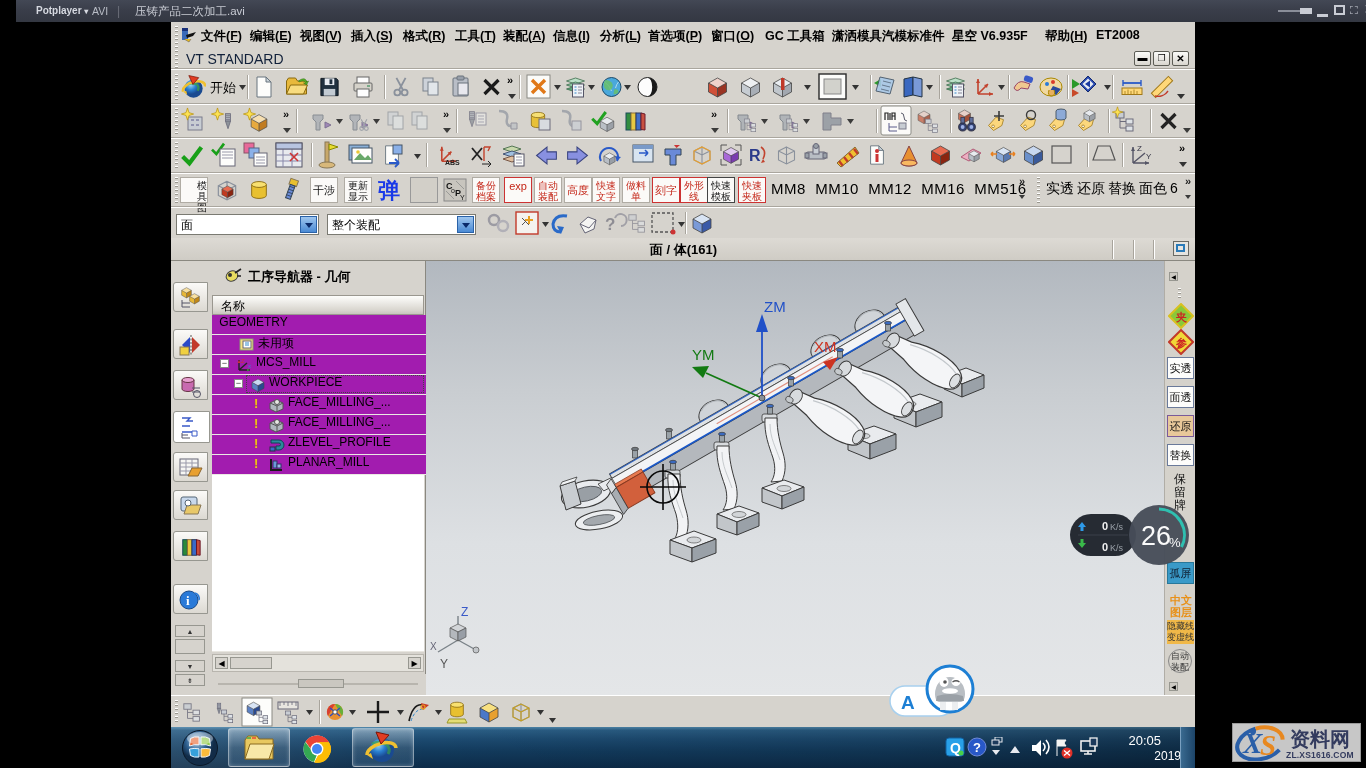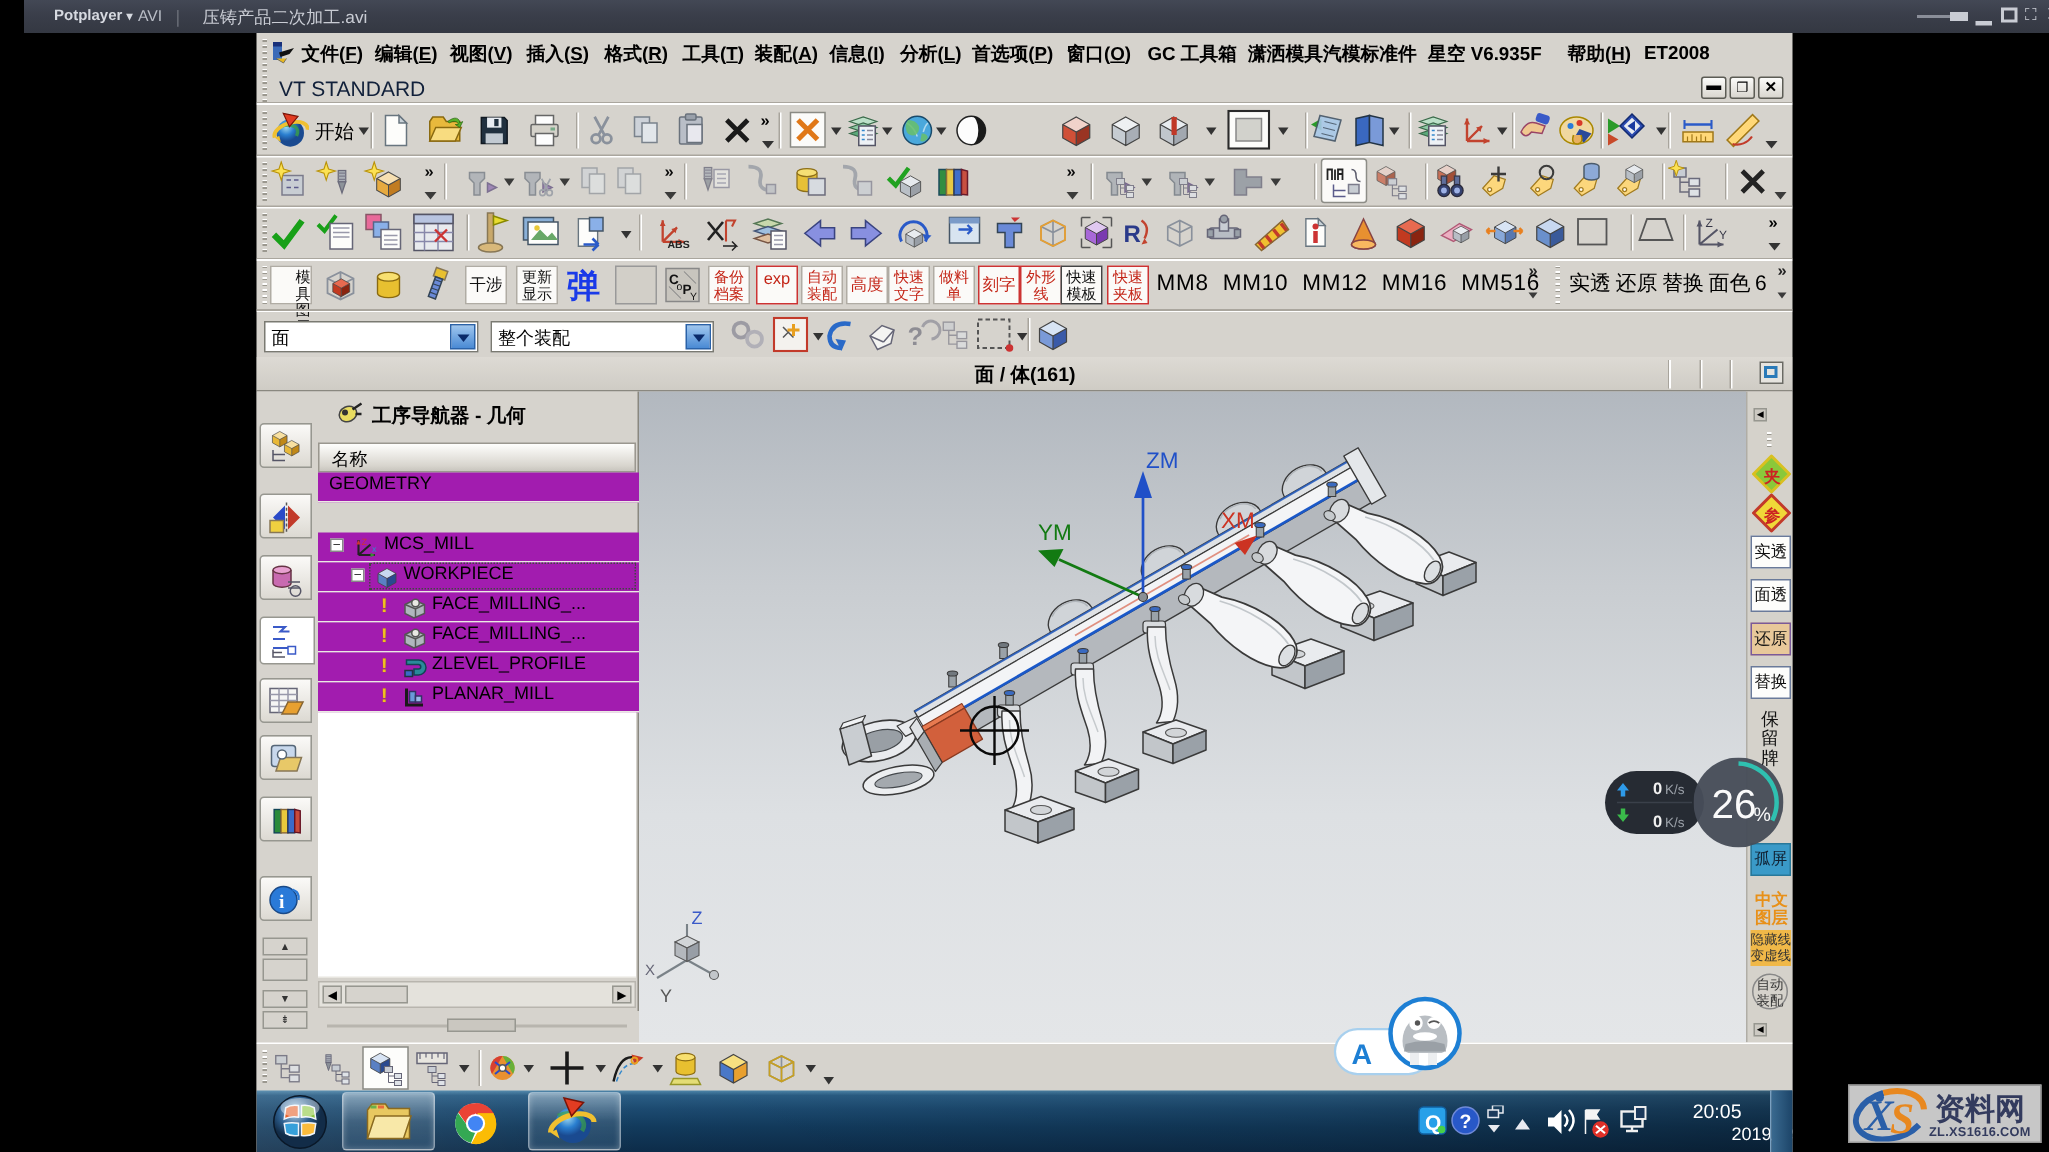--- a/index.html
+++ b/index.html
@@ -774,20 +774,25 @@
 
       <div id="treepanel" class="abs">
         <svg class="abs" style="left:14px;top:6px;" width="18" height="17" viewBox="0 0 18 17">
             <ellipse cx="8" cy="9" rx="6" ry="5" fill="#e8dc60" stroke="#444" transform="rotate(-25 8 9)"></ellipse>
             <path d="M11 6 L17 2 M13 9 L17 9" stroke="#222" stroke-width="1.6"></path>
             <circle cx="6" cy="8" r="2" fill="#333"></circle>
           </svg>
         <span class="abs" style="left:38px;top:7px;font-size:13px;font-weight:bold;color:#000;">工序导航器 - 几何</span>
         <div class="abs" style="left:2px;top:34px;width:212px;height:20px;background:linear-gradient(180deg,#fefefc,#d8d5ce 80%,#c8c5be);border:1px solid #9a978f;font-size:12px;padding:2px 0 0 8px;">名称</div>
         <div class="trow" style="left:2px;top:54px;">&nbsp;<span style="margin-left:4px;">GEOMETRY</span></div>
+        <div class="trow" style="left:2px;top:74px;"><svg class="tico" style="left:27px;" width="15" height="14" viewBox="0 0 15 14">
+              <rect x="1" y="2" width="13" height="11" fill="#f8e080" stroke="#897"></rect>
+              <rect x="4" y="4" width="8" height="7" fill="#fff" stroke="#667"></rect>
+              <path d="M6 6 h4 M6 8 h4" stroke="#38c"></path>
+            </svg><span style="margin-left:46px;">未用项</span></div>
         <div class="trow" style="left:2px;top:94px;"><span class="exp" style="left:8px;">−</span><svg class="tico" style="left:24px;" width="17" height="16" viewBox="0 0 17 16">
               <path d="M3 13 L3 3 M3 13 L14 13 M3 13 L11 6" stroke-width="1.4" fill="none" stroke="#222"></path>
               <path d="M3 3 l-1.5 3 h3Z" fill="#c33"></path>
               <path d="M14 13 l-3-1.5 v3Z" fill="#3a8a3a"></path>
               <text x="5" y="6" font-size="6" fill="#c33">Z</text>
               <text x="12" y="11" font-size="6" fill="#38c">x</text>
             </svg><span style="margin-left:44px;">MCS_MILL</span></div>
         <div class="trow" style="left:2px;top:114px;"><span class="exp" style="left:22px;">−</span><svg class="tico" style="left:38px;" width="17" height="16" viewBox="0 0 17 16">
               <use href="#cube" x="0" y="0" width="16" height="16" style="--t:#c8d8f0;--l:#5a80c4;--r:#2a4a90"></use>
             </svg><span style="margin-left:57px;">WORKPIECE</span><i class="abs" style="left:34px;top:0;width:178px;height:18px;border:1px dotted #444;"></i></div>

